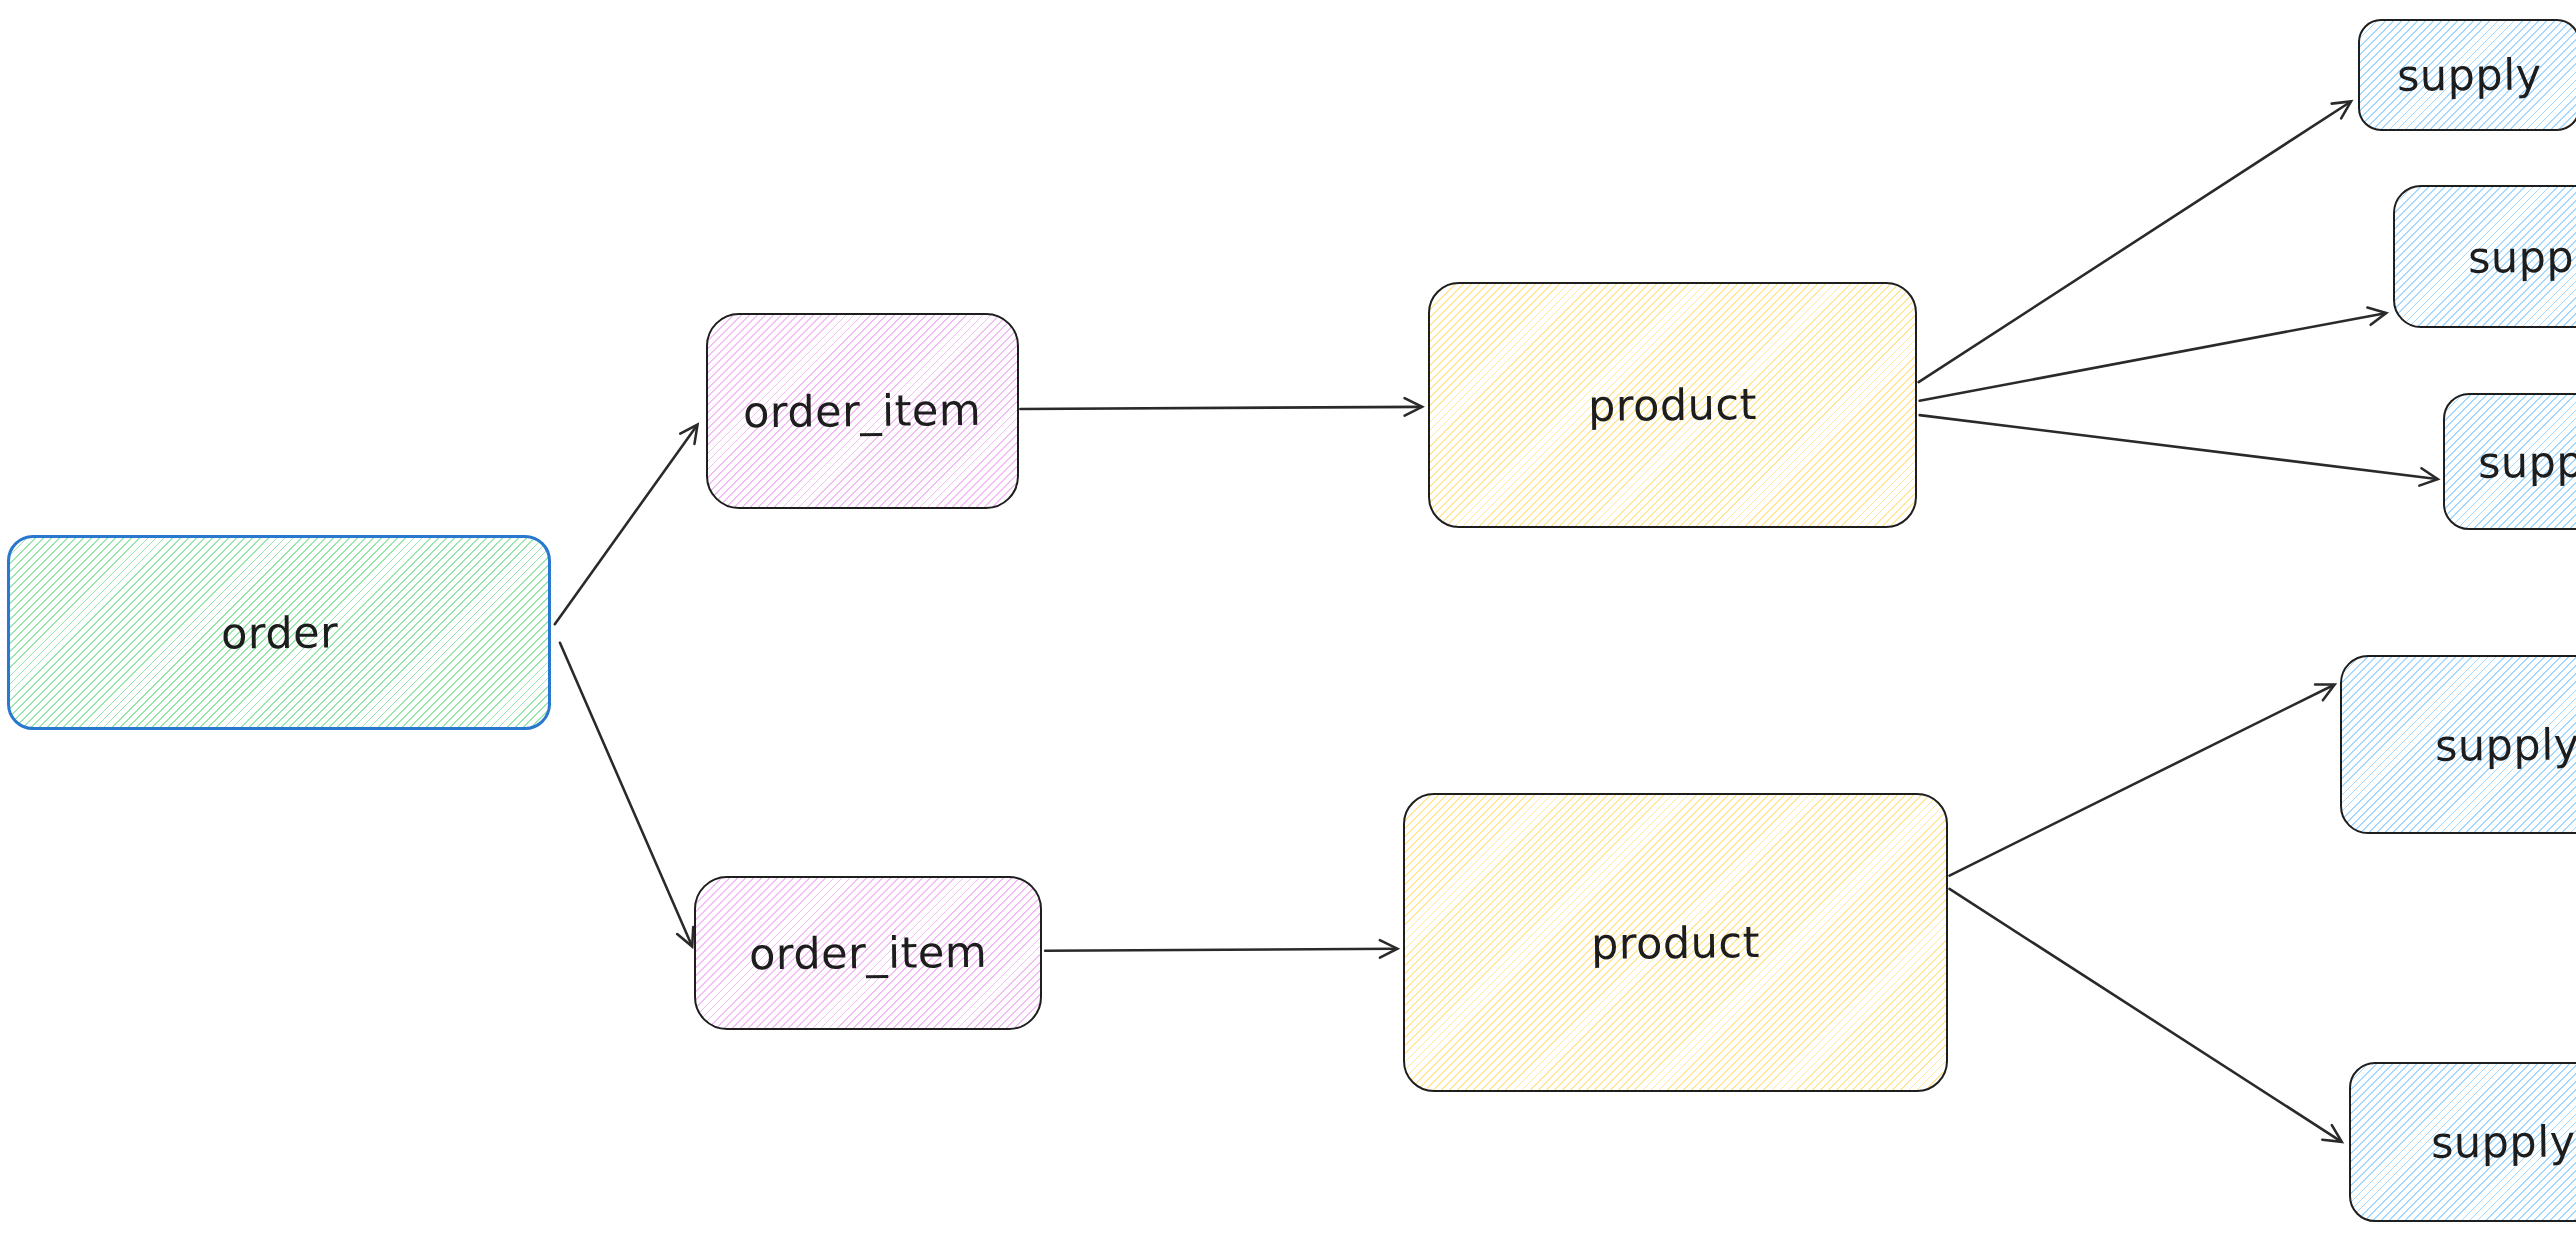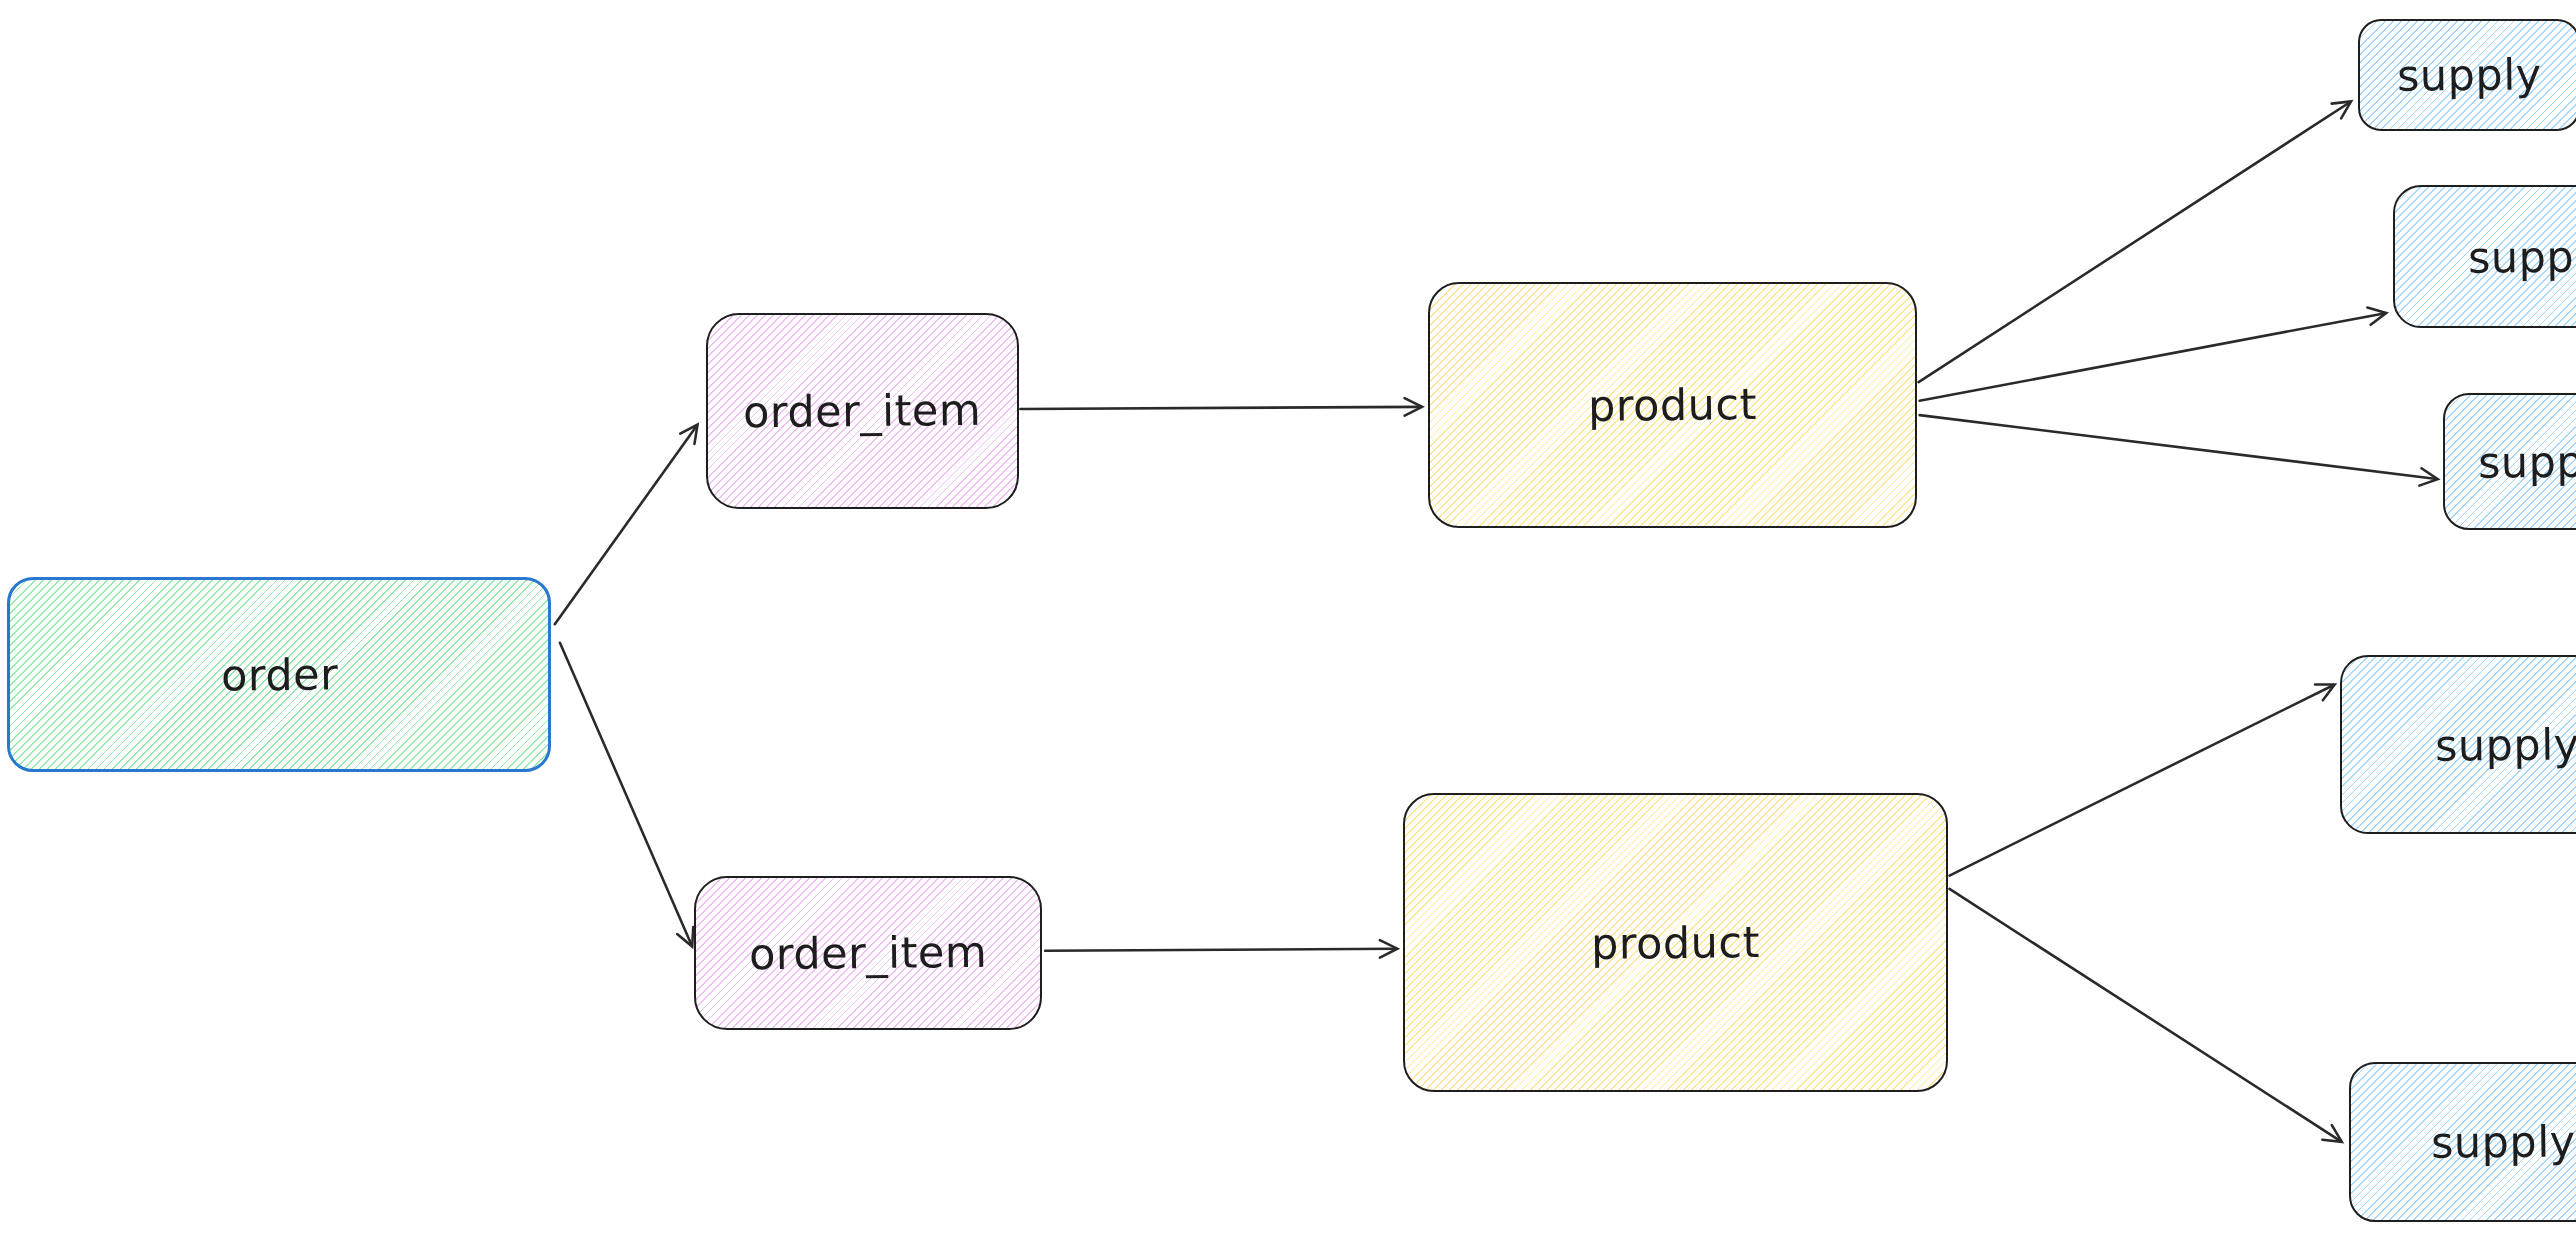--- a/index.html
+++ b/index.html
@@ -30,21 +30,20 @@
     letter-spacing: 0.5px;
     white-space: nowrap;
   }
   .node .label { transform: rotate(-0.6deg); }
   
   .fill-green {
     border-color: #2878cf;
     border-width: 3.1px;
     background: repeating-linear-gradient(135deg,
       #97e8aa 0px, #97e8aa 1.3px, rgba(0,0,0,0) 1.3px, rgba(0,0,0,0) 5.7px);
-    margin-top: 42px;
   }
   .fill-pink {
     background: repeating-linear-gradient(135deg,
       #f2bdf5 0px, #f2bdf5 1.3px, rgba(0,0,0,0) 1.3px, rgba(0,0,0,0) 5.7px);
   }
   .fill-yellow {
     background: repeating-linear-gradient(135deg,
       #ffe699 0px, #ffe699 1.3px, rgba(0,0,0,0) 1.3px, rgba(0,0,0,0) 5.7px);
     text-align: right;
   }

